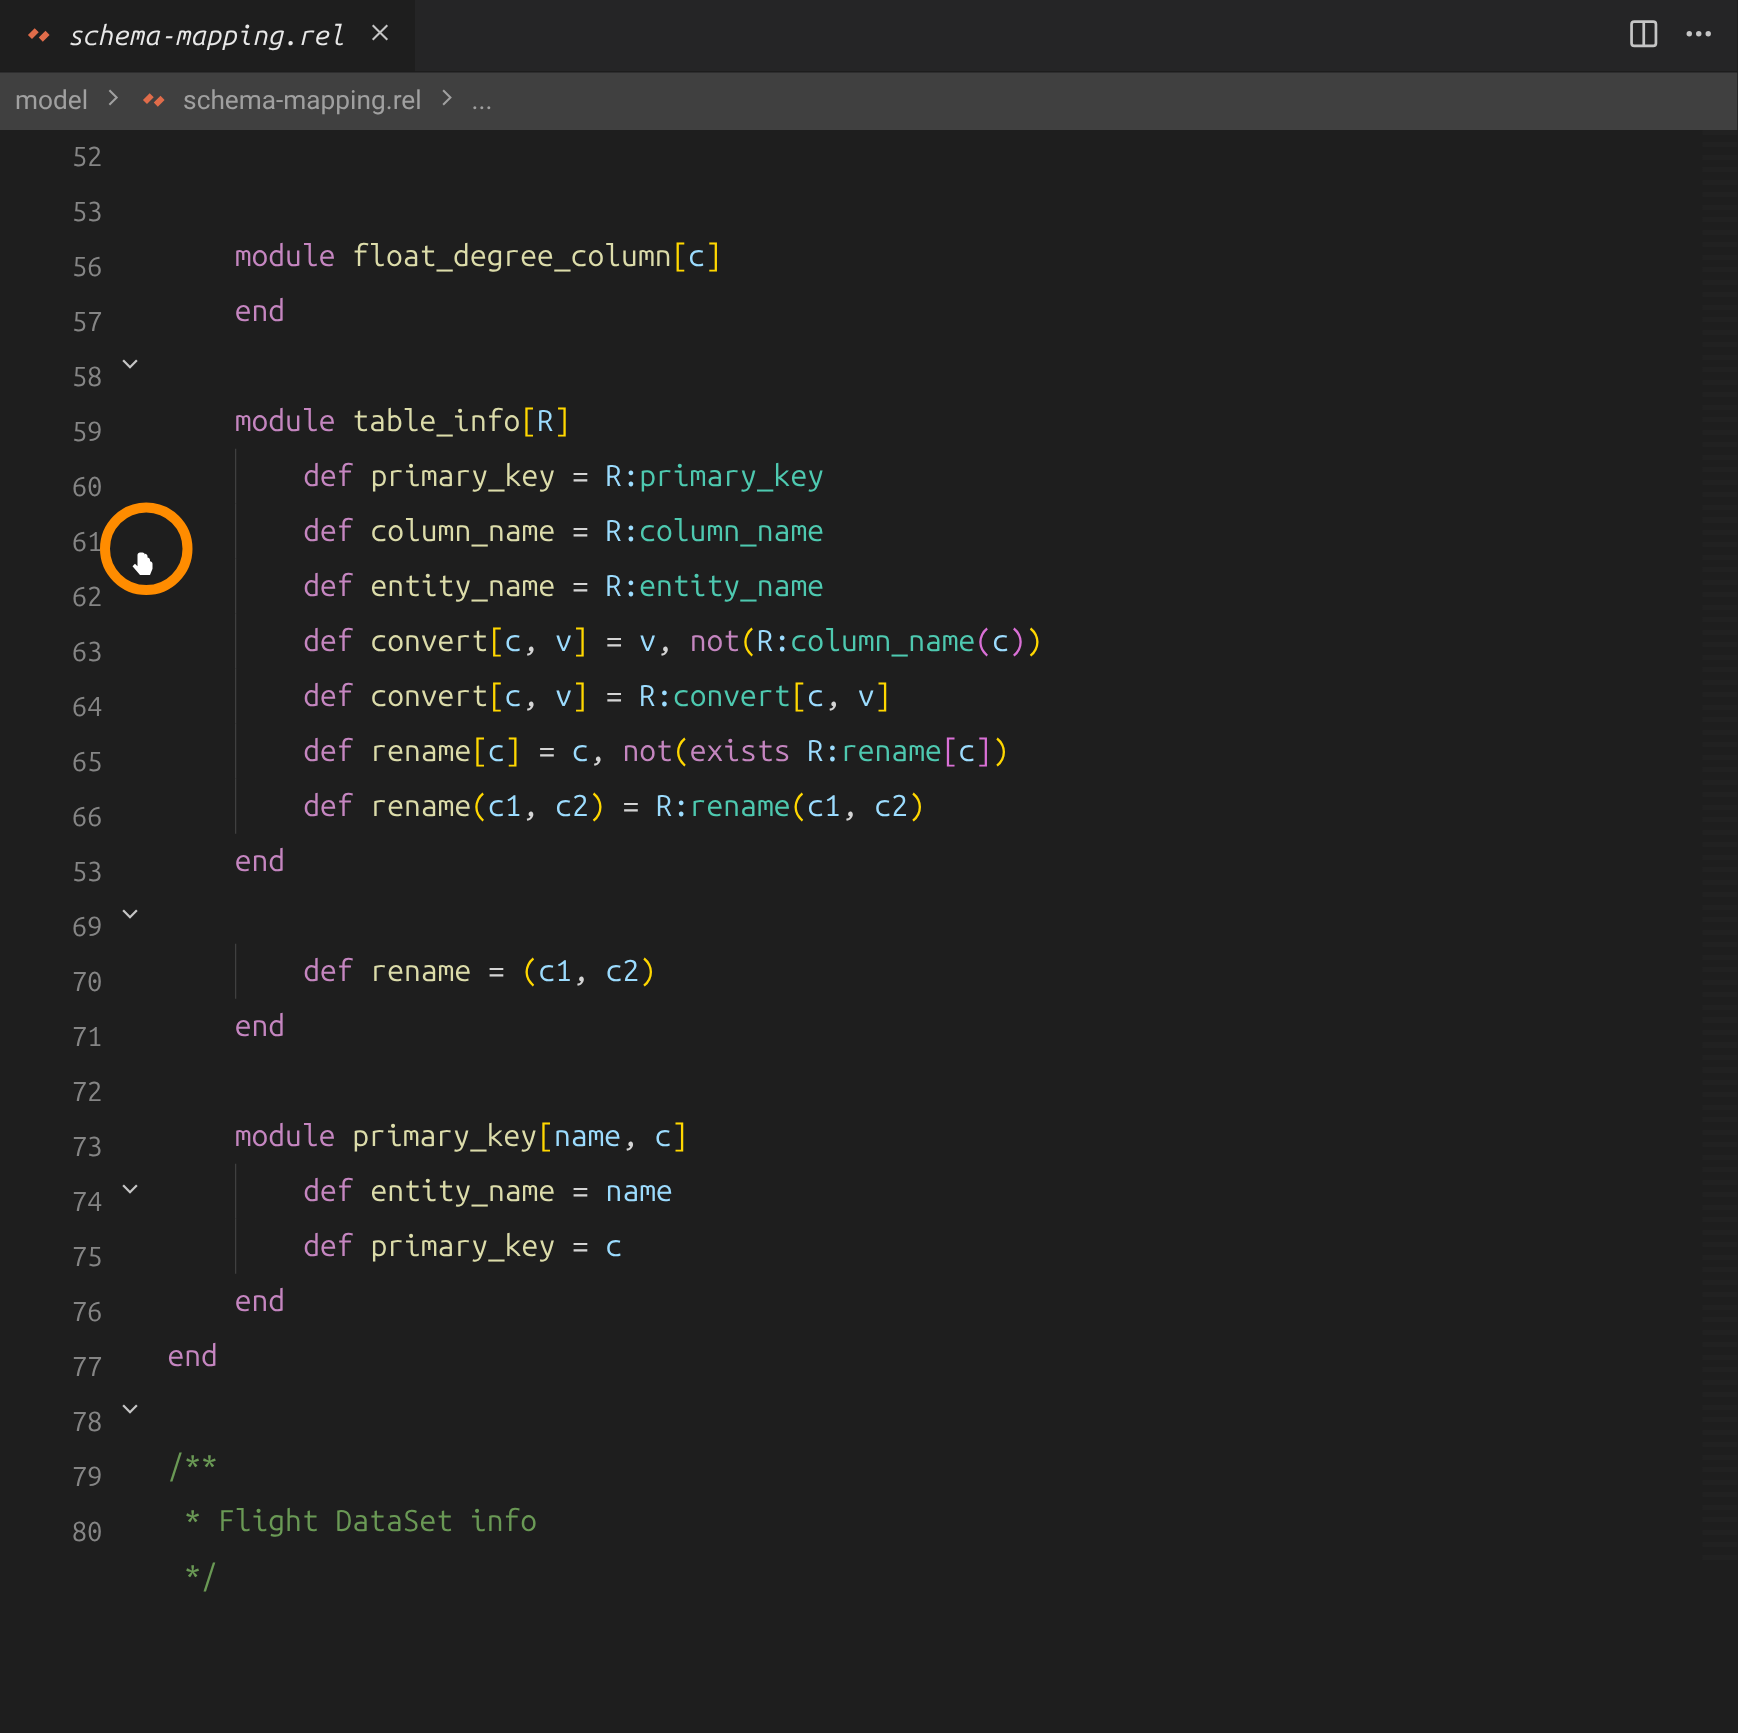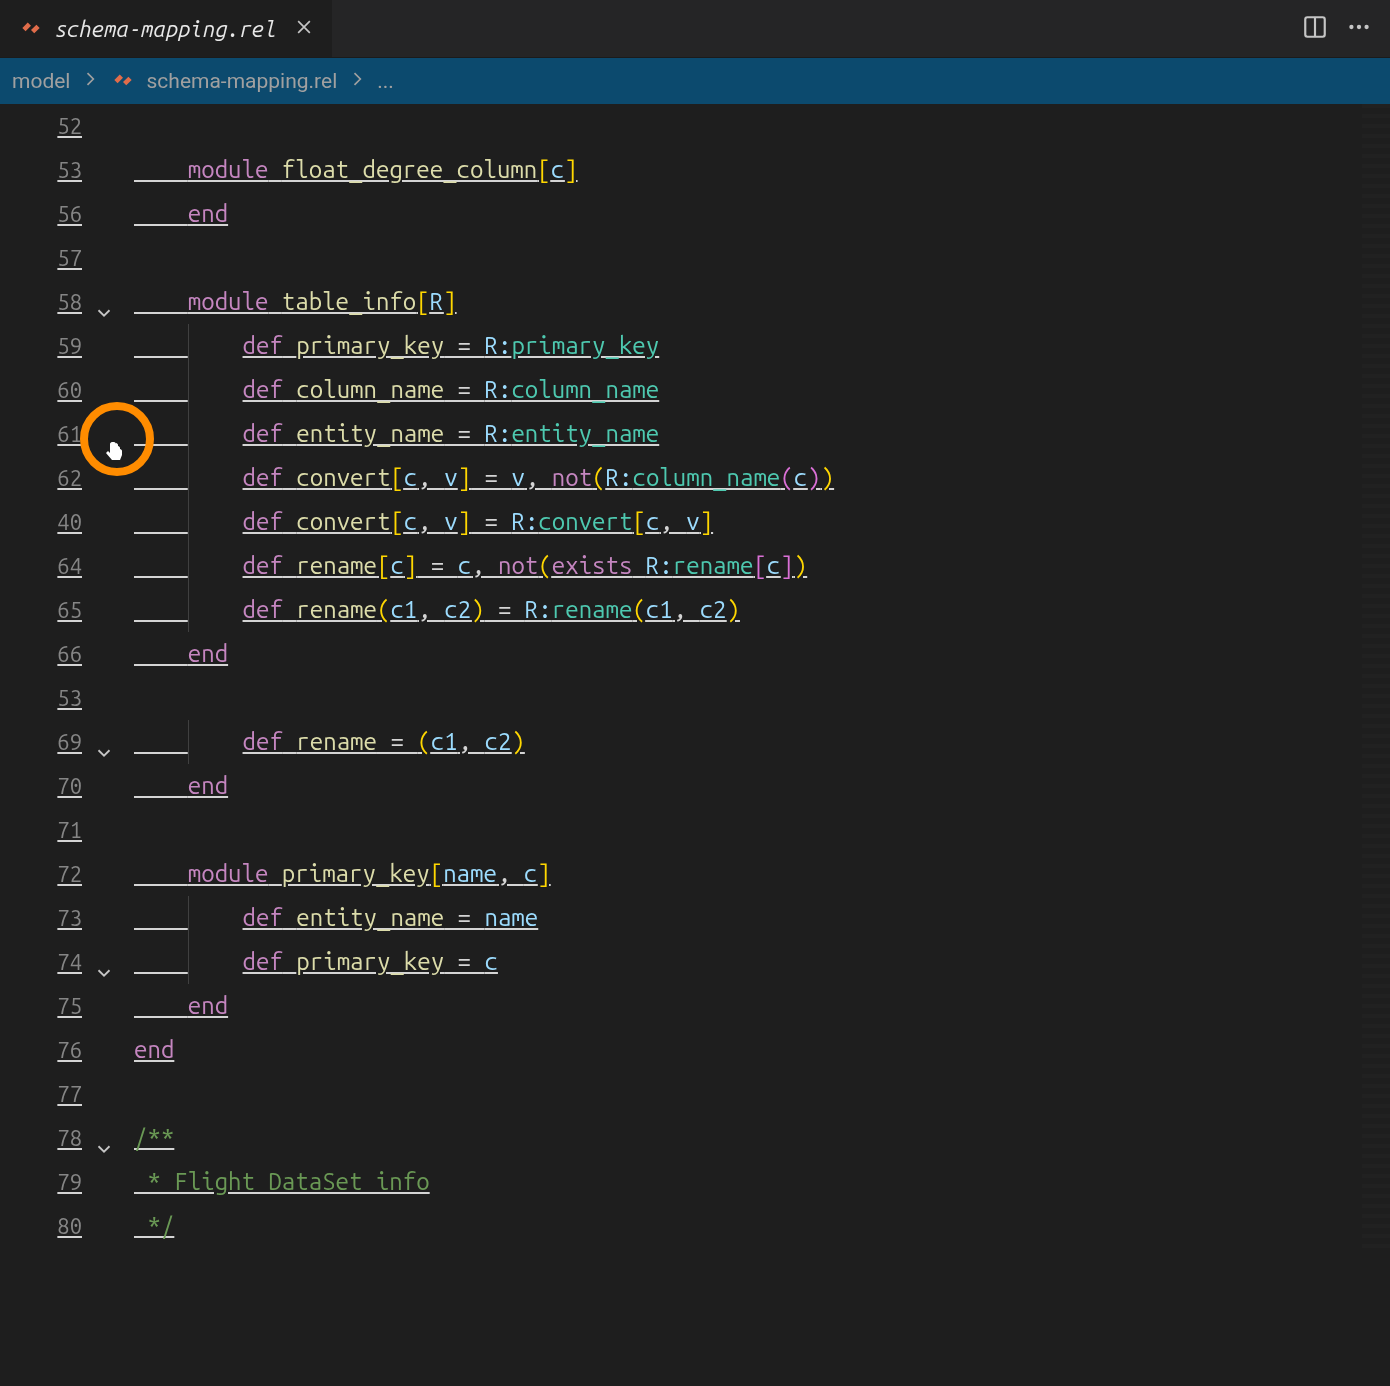--- a/index.html
+++ b/index.html
@@ -51,39 +51,38 @@
 
   
   .breadcrumbs {
     display:flex;
     align-items:center;
     gap:10px;
     padding: 0 12px;
     height: 46px;
     font-size:21px;
     color:#a0a0a0;
-    background:#0c4a6e;
+    background:#404040;
     font-family: -apple-system, BlinkMacSystemFont, "Segoe UI", Roboto, sans-serif;
   }
   .bc-sep svg { width:20px; height:20px; }
 
   
   .editor {
     position:relative;
     display:flex;
     flex-direction:column;
     line-height: 44px;
     font-size: 24px;
   }
   .line {
     display:flex;
-    align-items:flex-end;
+    align-items:flex-start;
     height:44px;
     white-space:pre;
-    text-decoration:underline;
   }
   .ln {
     width: 90px;
     text-align:right;
     color:#858585;
     padding-right:8px;
     user-select:none;
     font-size:22px;
   }
   .fold-col {
@@ -280,21 +279,21 @@
   </div>
 
   <div class="line">
     <span class="ln">62</span>
     <span class="fold-col"></span>
     <span class="guide-col on"></span>
     <span class="code">    <span class="iguide">    </span><span class="kw">def</span> <span class="fn">convert</span><span class="br1">[</span><span class="par">c</span><span class="op">, </span><span class="par">v</span><span class="br1">]</span><span class="op"> = </span><span class="par">v</span><span class="op">, </span><span class="kw">not</span><span class="br1">(</span><span class="par">R:</span><span class="mem">column_name</span><span class="br2">(</span><span class="par">c</span><span class="br2">)</span><span class="br1">)</span></span>
   </div>
 
   <div class="line">
-    <span class="ln">40</span>
+    <span class="ln">63</span>
     <span class="fold-col"></span>
     <span class="guide-col on"></span>
     <span class="code">    <span class="iguide">    </span><span class="kw">def</span> <span class="fn">convert</span><span class="br1">[</span><span class="par">c</span><span class="op">, </span><span class="par">v</span><span class="br1">]</span><span class="op"> = </span><span class="par">R:</span><span class="mem">convert</span><span class="br1">[</span><span class="par">c</span><span class="op">, </span><span class="par">v</span><span class="br1">]</span></span>
   </div>
 
   <div class="line">
     <span class="ln">64</span>
     <span class="fold-col"></span>
     <span class="guide-col on"></span>
     <span class="code">    <span class="iguide">    </span><span class="kw">def</span> <span class="fn">rename</span><span class="br1">[</span><span class="par">c</span><span class="br1">]</span><span class="op"> = </span><span class="par">c</span><span class="op">, </span><span class="kw">not</span><span class="br1">(</span><span class="kw">exists</span> <span class="par">R:</span><span class="mem">rename</span><span class="br2">[</span><span class="par">c</span><span class="br2">]</span><span class="br1">)</span></span>

